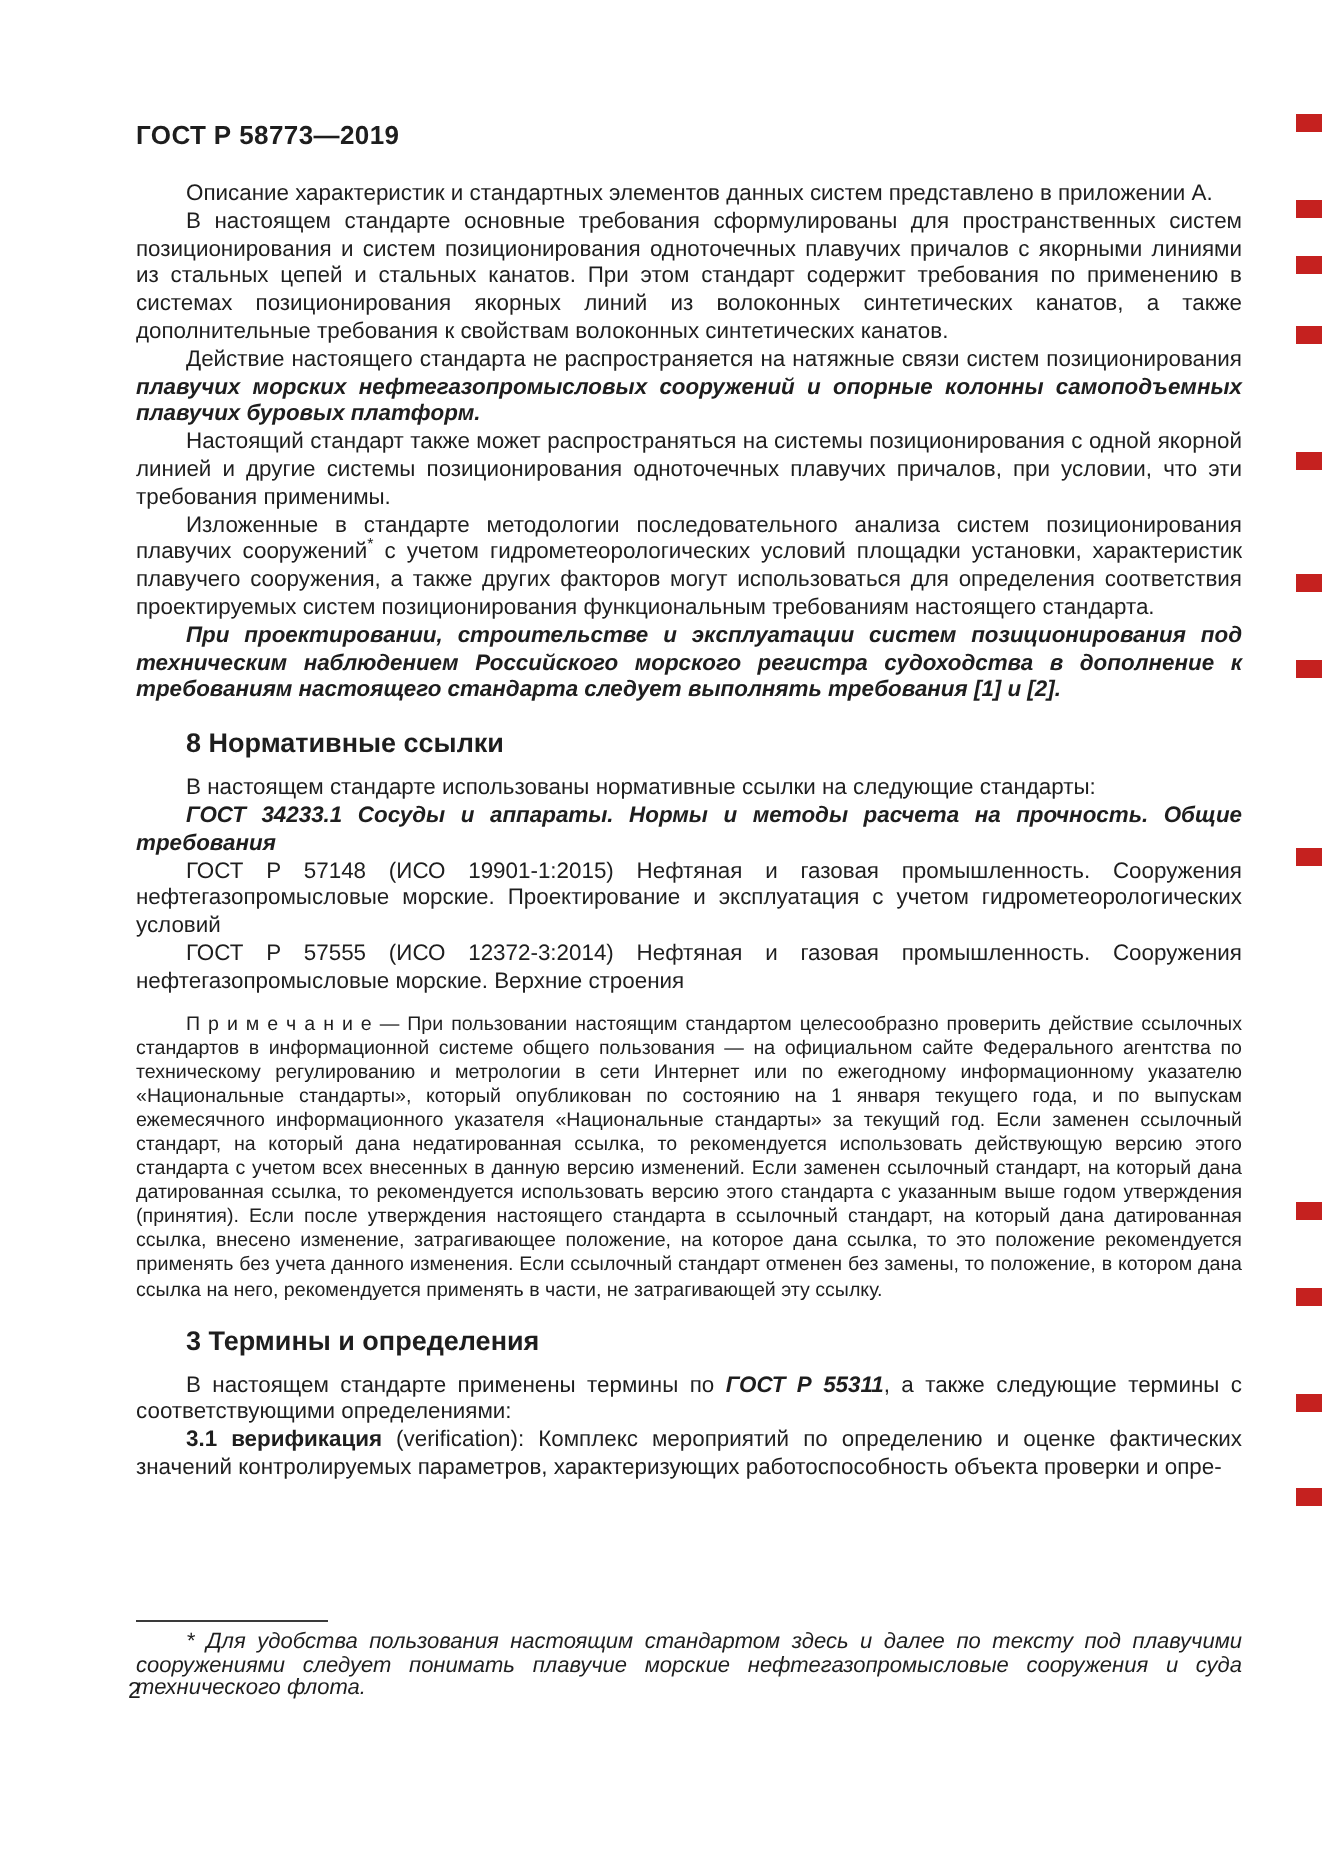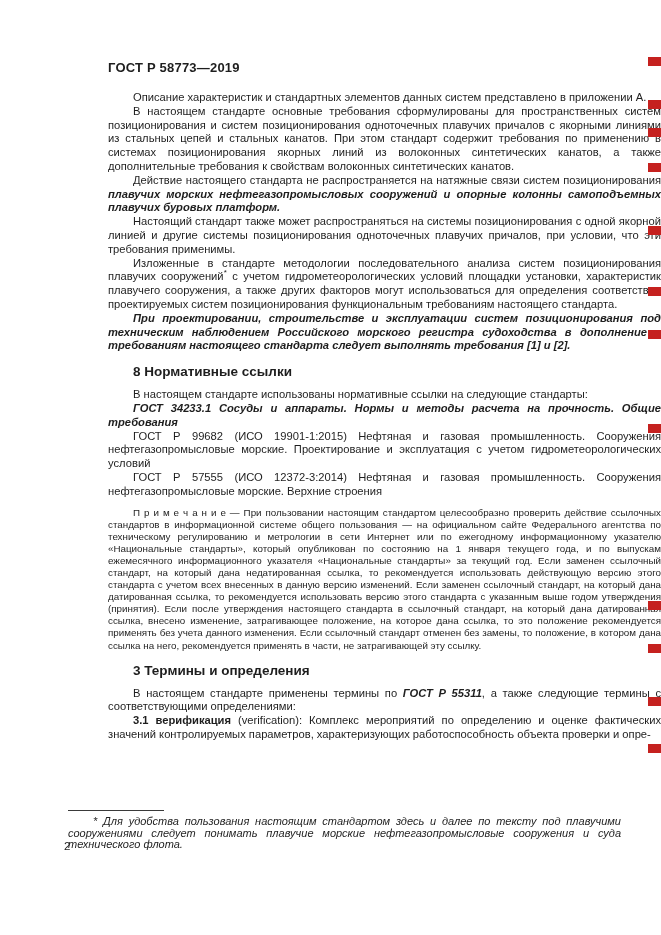--- a/index.html
+++ b/index.html
@@ -10,21 +10,20 @@
     background: #ffffff;
     overflow: hidden;
     font-family: "Liberation Sans", sans-serif;
     color: #1e1e1e;
   }
   .content {
     position: absolute;
     left: 68px;
     top: 60px;
     width: 553px;
-    margin-left: 40px;
   }
   .running-header {
     font-size: 13px;
     font-weight: bold;
     letter-spacing: 0.2px;
     margin-bottom: 16px;
   }
   .para {
     font-size: 11.2px;
     line-height: 13.8px;
@@ -89,21 +88,21 @@
     <div id="doc-blocks">
         <p class="para"><span>Описание характеристик и стандартных элементов данных систем представлено в приложении А.</span></p>
         <p class="para"><span>В настоящем стандарте основные требования сформулированы для пространственных систем позиционирования и систем позиционирования одноточечных плавучих причалов с якорными линиями из стальных цепей и стальных канатов. При этом стандарт содержит требования по применению в системах позиционирования якорных линий из волоконных синтетических канатов, а также дополнительные требования к свойствам волоконных синтетических канатов.</span></p>
         <p class="para"><span>Действие настоящего стандарта не распространяется на натяжные связи систем позиционирования </span><span class="bi">плавучих морских нефтегазопромысловых сооружений и опорные колонны самоподъемных плавучих буровых платформ.</span></p>
         <p class="para"><span>Настоящий стандарт также может распространяться на системы позиционирования с одной якорной линией и другие системы позиционирования одноточечных плавучих причалов, при условии, что эти требования применимы.</span></p>
         <p class="para"><span>Изложенные в стандарте методологии последовательного анализа систем позиционирования плавучих сооружений</span><span class="sup">*</span><span> с учетом гидрометеорологических условий площадки установки, характеристик плавучего сооружения, а также других факторов могут использоваться для определения соответствия проектируемых систем позиционирования функциональным требованиям настоящего стандарта.</span></p>
         <p class="para"><span class="bi">При проектировании, строительстве и эксплуатации систем позиционирования под техническим наблюдением Российского морского регистра судоходства в дополнение к требованиям настоящего стандарта следует выполнять требования [1] и [2].</span></p>
         <div class="heading">8 Нормативные ссылки</div>
         <p class="para"><span>В настоящем стандарте использованы нормативные ссылки на следующие стандарты:</span></p>
         <p class="para"><span class="bi">ГОСТ 34233.1 Сосуды и аппараты. Нормы и методы расчета на прочность. Общие требования</span></p>
-        <p class="para"><span>ГОСТ Р 99682 (ИСО 19901-1:2015) Нефтяная и газовая промышленность. Сооружения нефтегазопромысловые морские. Проектирование и эксплуатация с учетом гидрометеорологических условий</span></p>
+        <p class="para"><span>ГОСТ Р 57148 (ИСО 19901-1:2015) Нефтяная и газовая промышленность. Сооружения нефтегазопромысловые морские. Проектирование и эксплуатация с учетом гидрометеорологических условий</span></p>
         <p class="para"><span>ГОСТ Р 57555 (ИСО 12372-3:2014) Нефтяная и газовая промышленность. Сооружения нефтегазопромысловые морские. Верхние строения</span></p>
         <p class="note">П р и м е ч а н и е — При пользовании настоящим стандартом целесообразно проверить действие ссылочных стандартов в информационной системе общего пользования — на официальном сайте Федерального агентства по техническому регулированию и метрологии в сети Интернет или по ежегодному информационному указателю «Национальные стандарты», который опубликован по состоянию на 1 января текущего года, и по выпускам ежемесячного информационного указателя «Национальные стандарты» за текущий год. Если заменен ссылочный стандарт, на который дана недатированная ссылка, то рекомендуется использовать действующую версию этого стандарта с учетом всех внесенных в данную версию изменений. Если заменен ссылочный стандарт, на который дана датированная ссылка, то рекомендуется использовать версию этого стандарта с указанным выше годом утверждения (принятия). Если после утверждения настоящего стандарта в ссылочный стандарт, на который дана датированная ссылка, внесено изменение, затрагивающее положение, на которое дана ссылка, то это положение рекомендуется применять без учета данного изменения. Если ссылочный стандарт отменен без замены, то положение, в котором дана ссылка на него, рекомендуется применять в части, не затрагивающей эту ссылку.</p>
         <div class="heading">3 Термины и определения</div>
         <p class="para"><span>В настоящем стандарте применены термины по </span><span class="bi">ГОСТ Р 55311</span><span>, а также следующие термины с соответствующими определениями:</span></p>
         <p class="para"><span class="b">3.1 верификация</span><span> (verification): Комплекс мероприятий по определению и оценке фактических значений контролируемых параметров, характеризующих работоспособность объекта проверки и опре-</span></p>
       </div>
   </div>
 
   <div class="footnote-rule"></div>
   <div class="footnote">* Для удобства пользования настоящим стандартом здесь и далее по тексту под плавучими сооружениями следует понимать плавучие морские нефтегазопромысловые сооружения и суда технического флота.</div>

